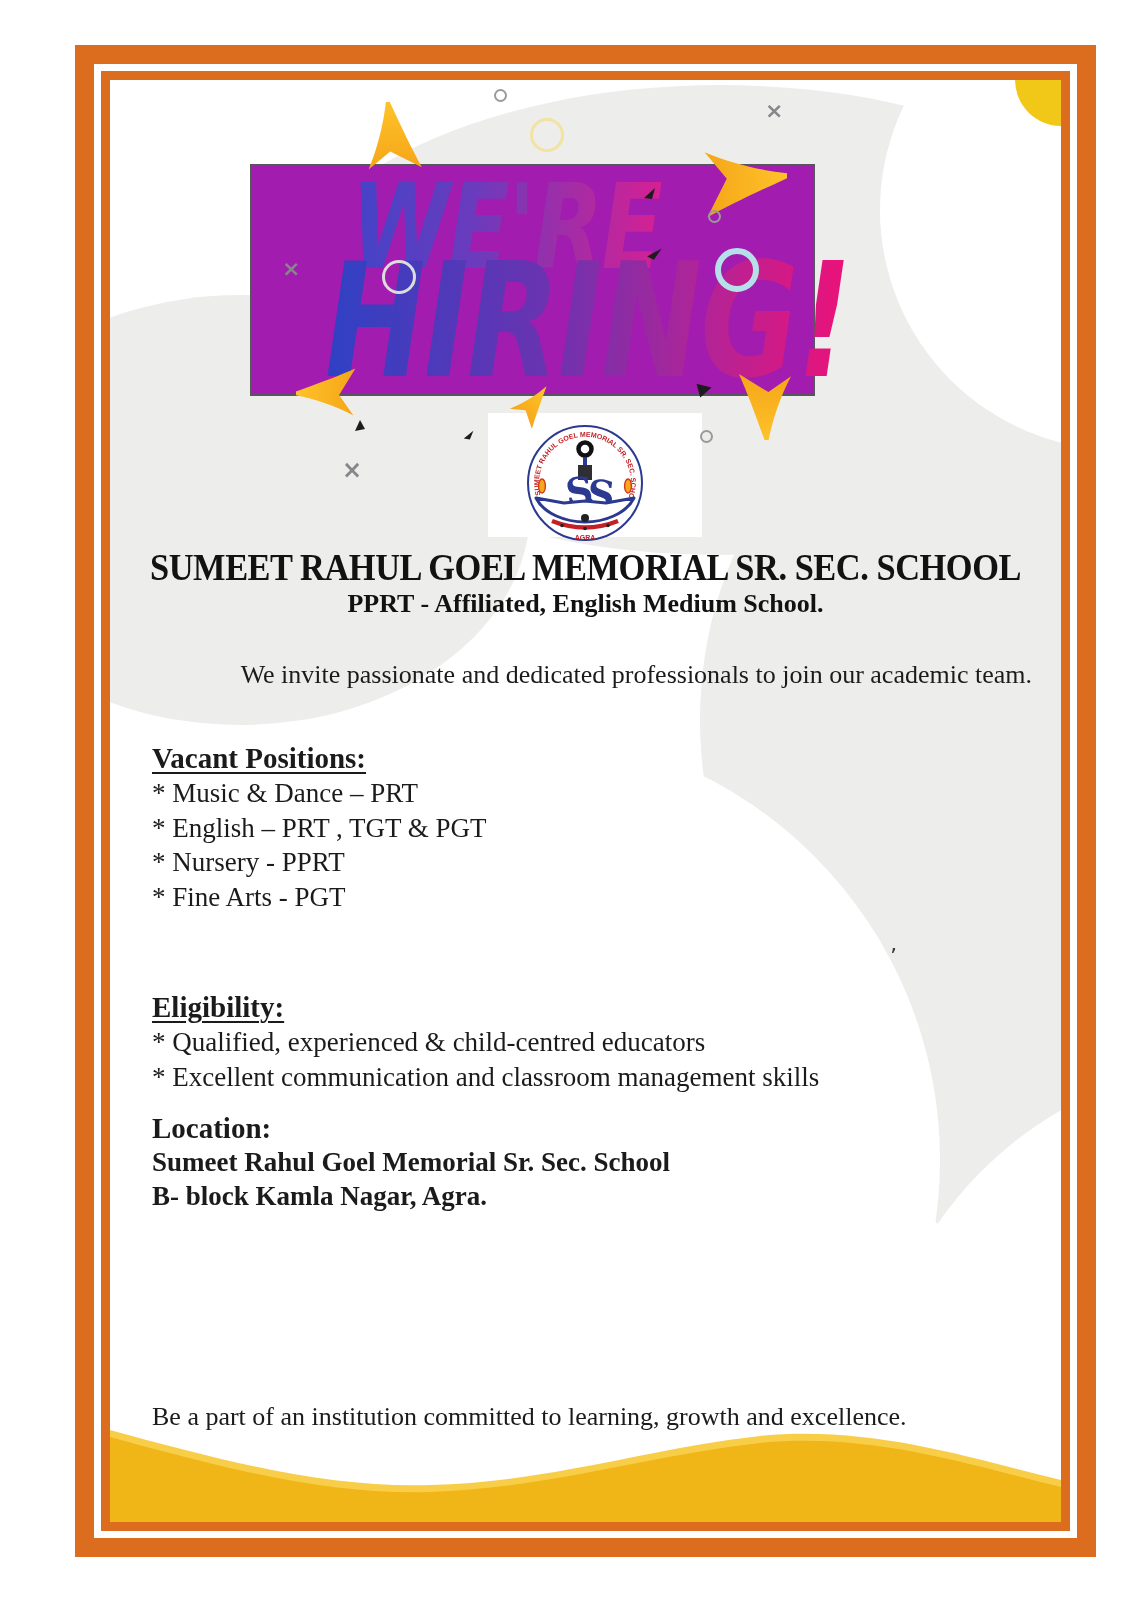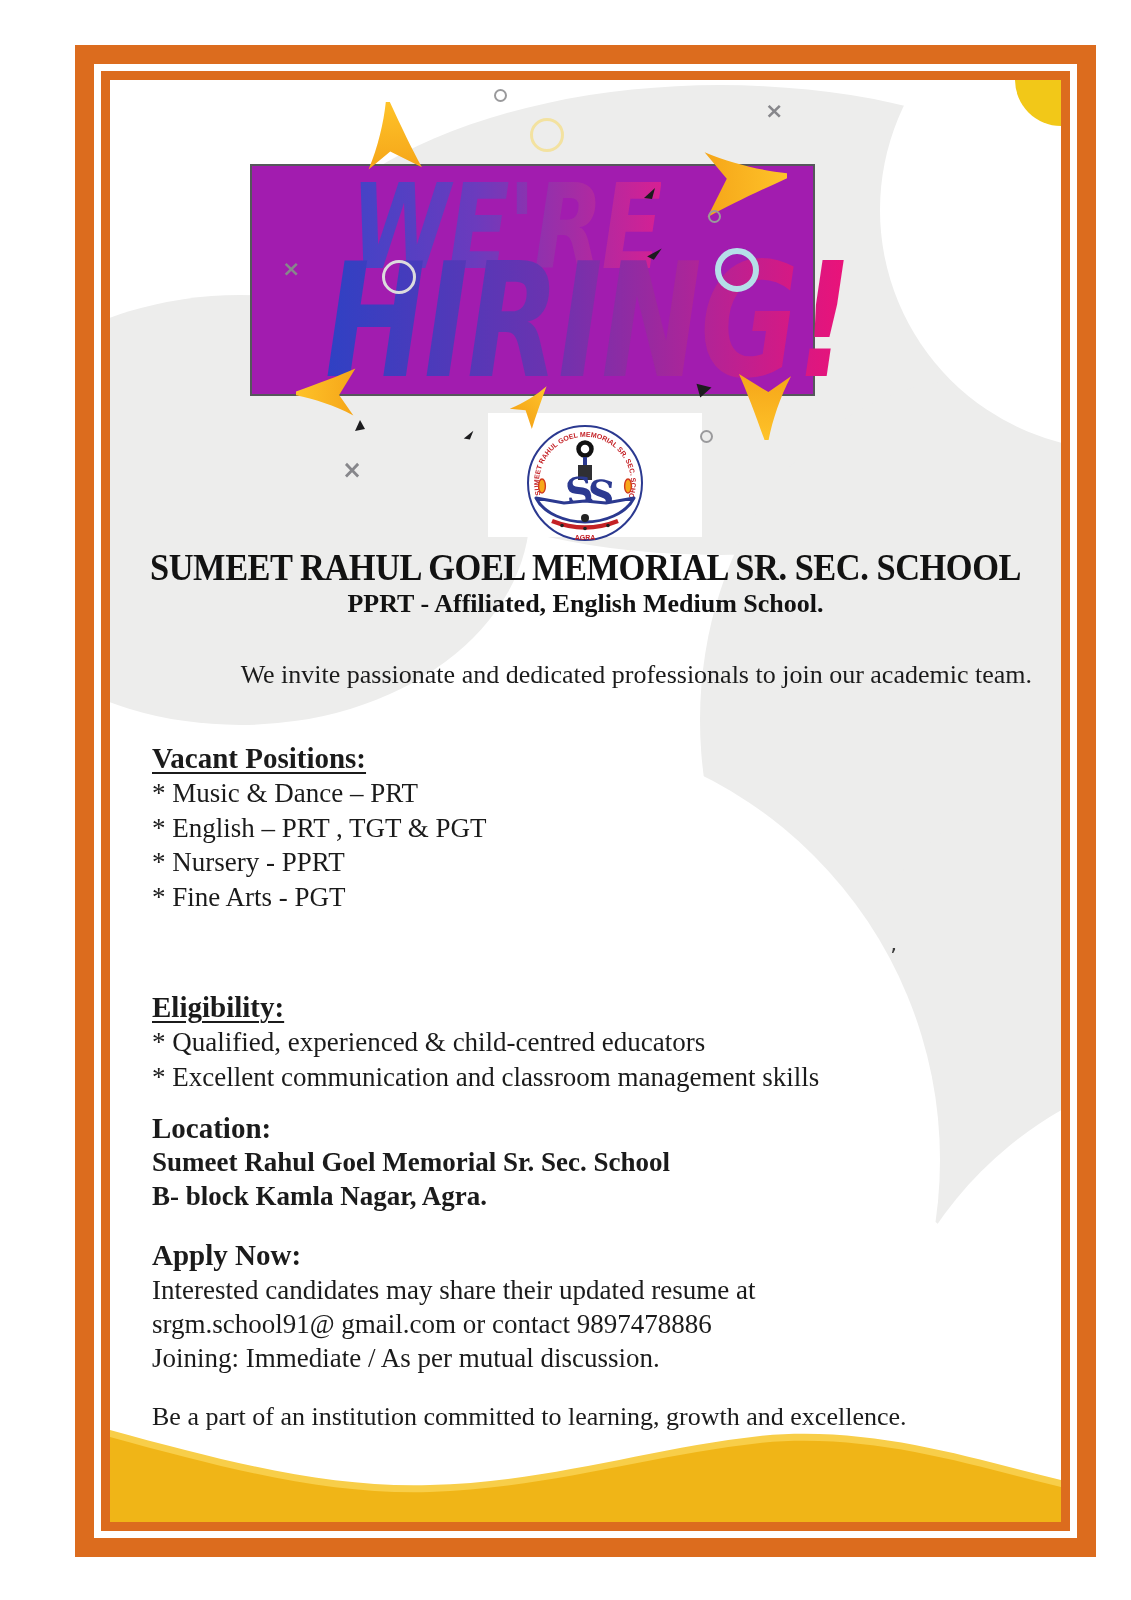--- a/index.html
+++ b/index.html
@@ -193,25 +193,19 @@
           <div class="item">* Qualified, experienced &amp; child-centred educators</div>
           <div class="item">* Excellent communication and classroom management skills</div>
         </div>
 
         <div class="copy loc">
           <div class="sec-head">Location:</div>
           <div class="item">Sumeet Rahul Goel Memorial Sr. Sec. School</div>
           <div class="item">B- block Kamla Nagar, Agra.</div>
         </div>
 
-        <div class="copy apply">
-          <div class="sec-head">Apply Now:</div>
-          <div class="item">Interested candidates may share their updated resume at</div>
-          <div class="item">srgm.school91@ gmail.com or contact 9897478886</div>
-          <div class="item">Joining: Immediate / As per mutual discussion.</div>
-        </div>
 
         <div class="copy closing">Be a part of an institution committed to learning, growth and excellence.</div>
 
       </div>
     </div>
   </div>
 </div>
 
 </body></html>

